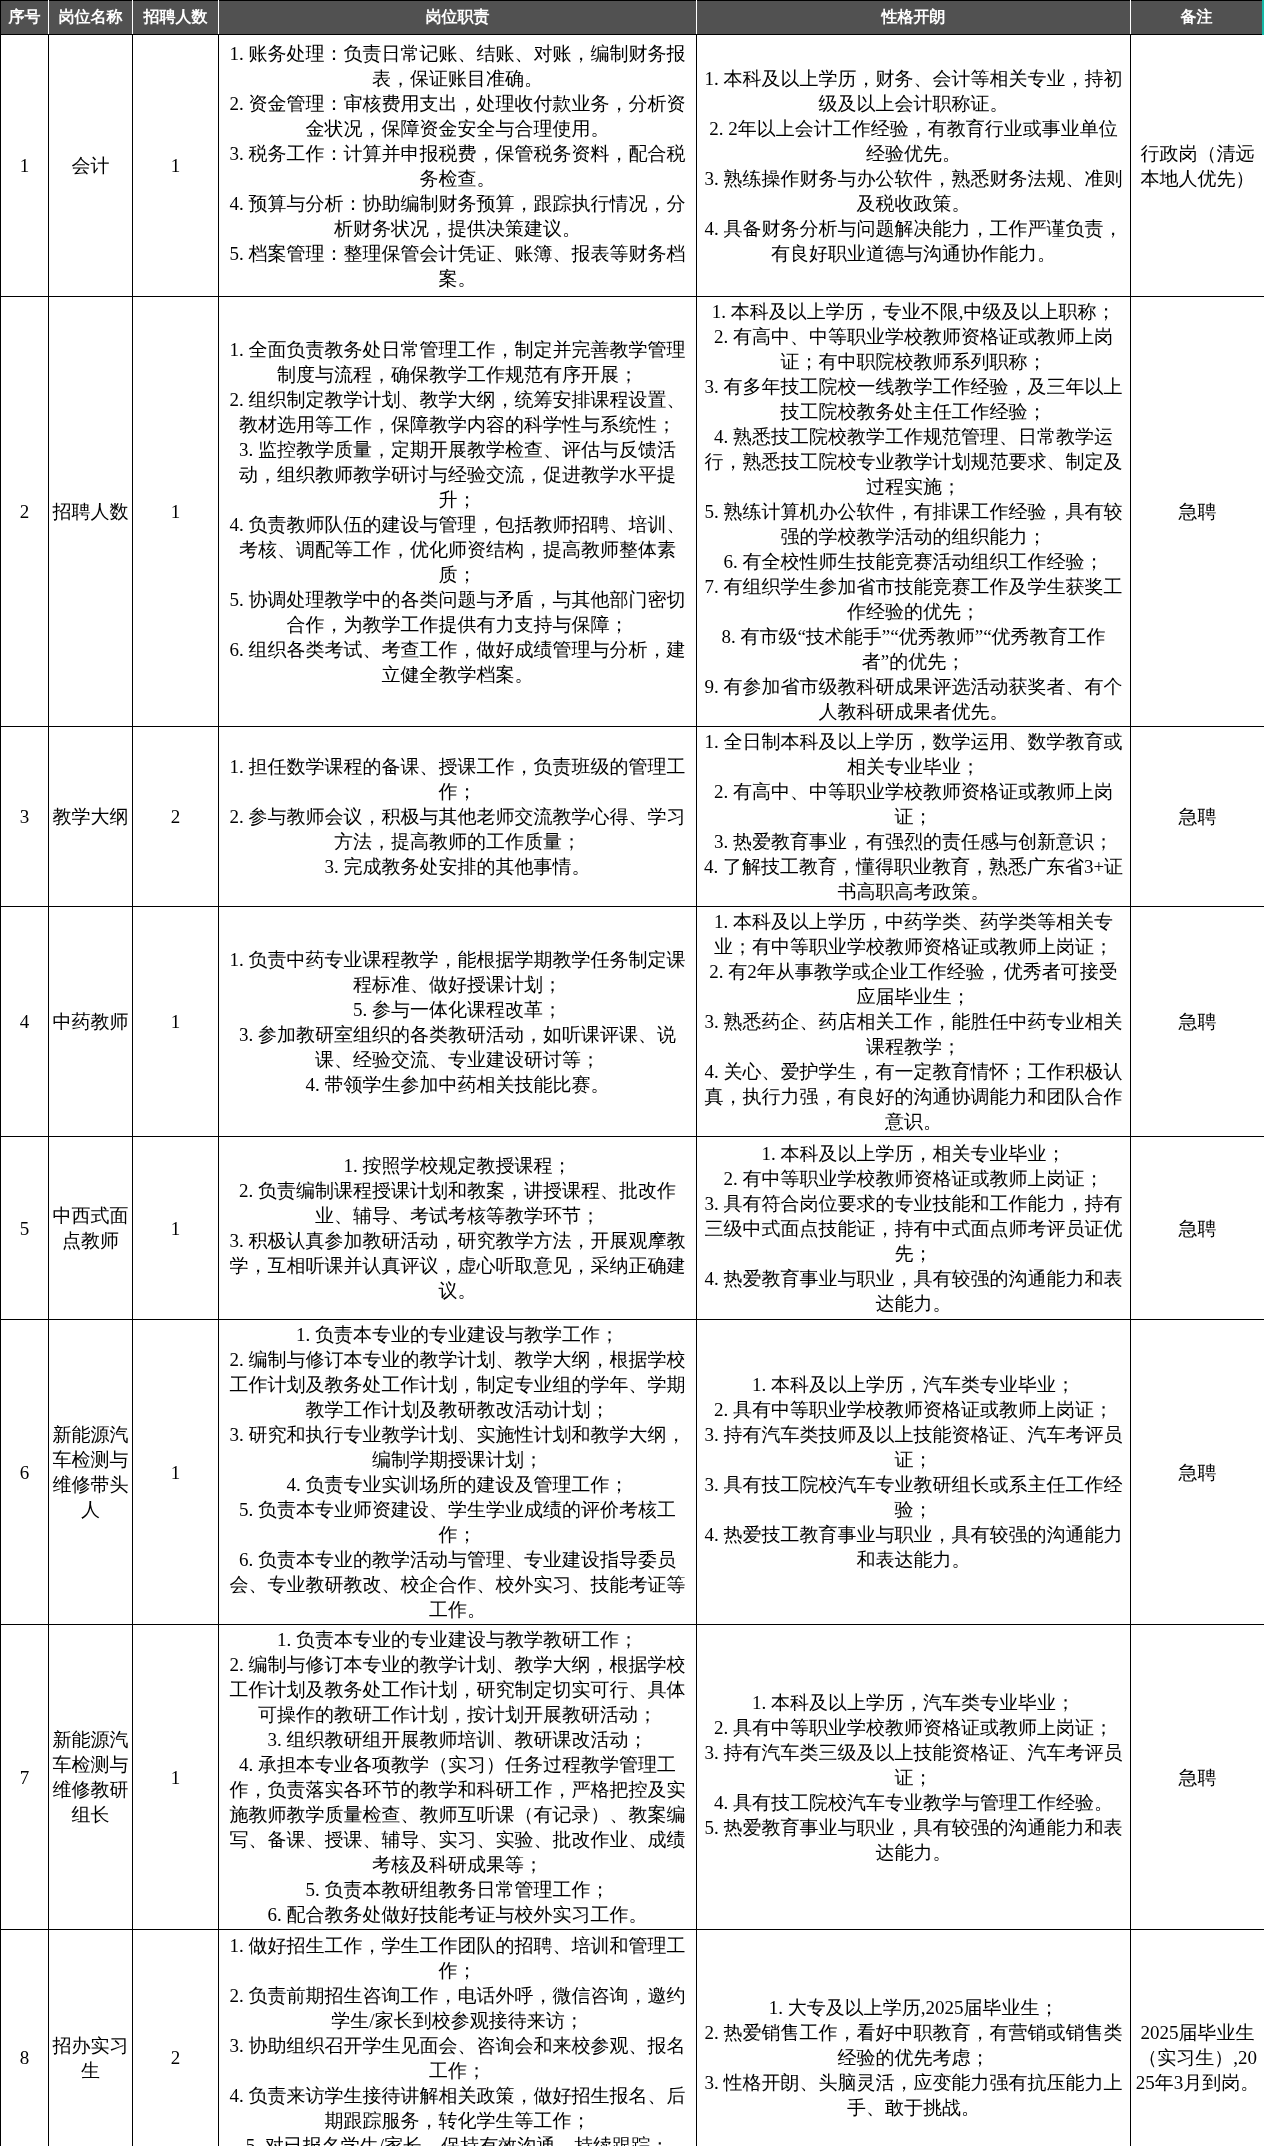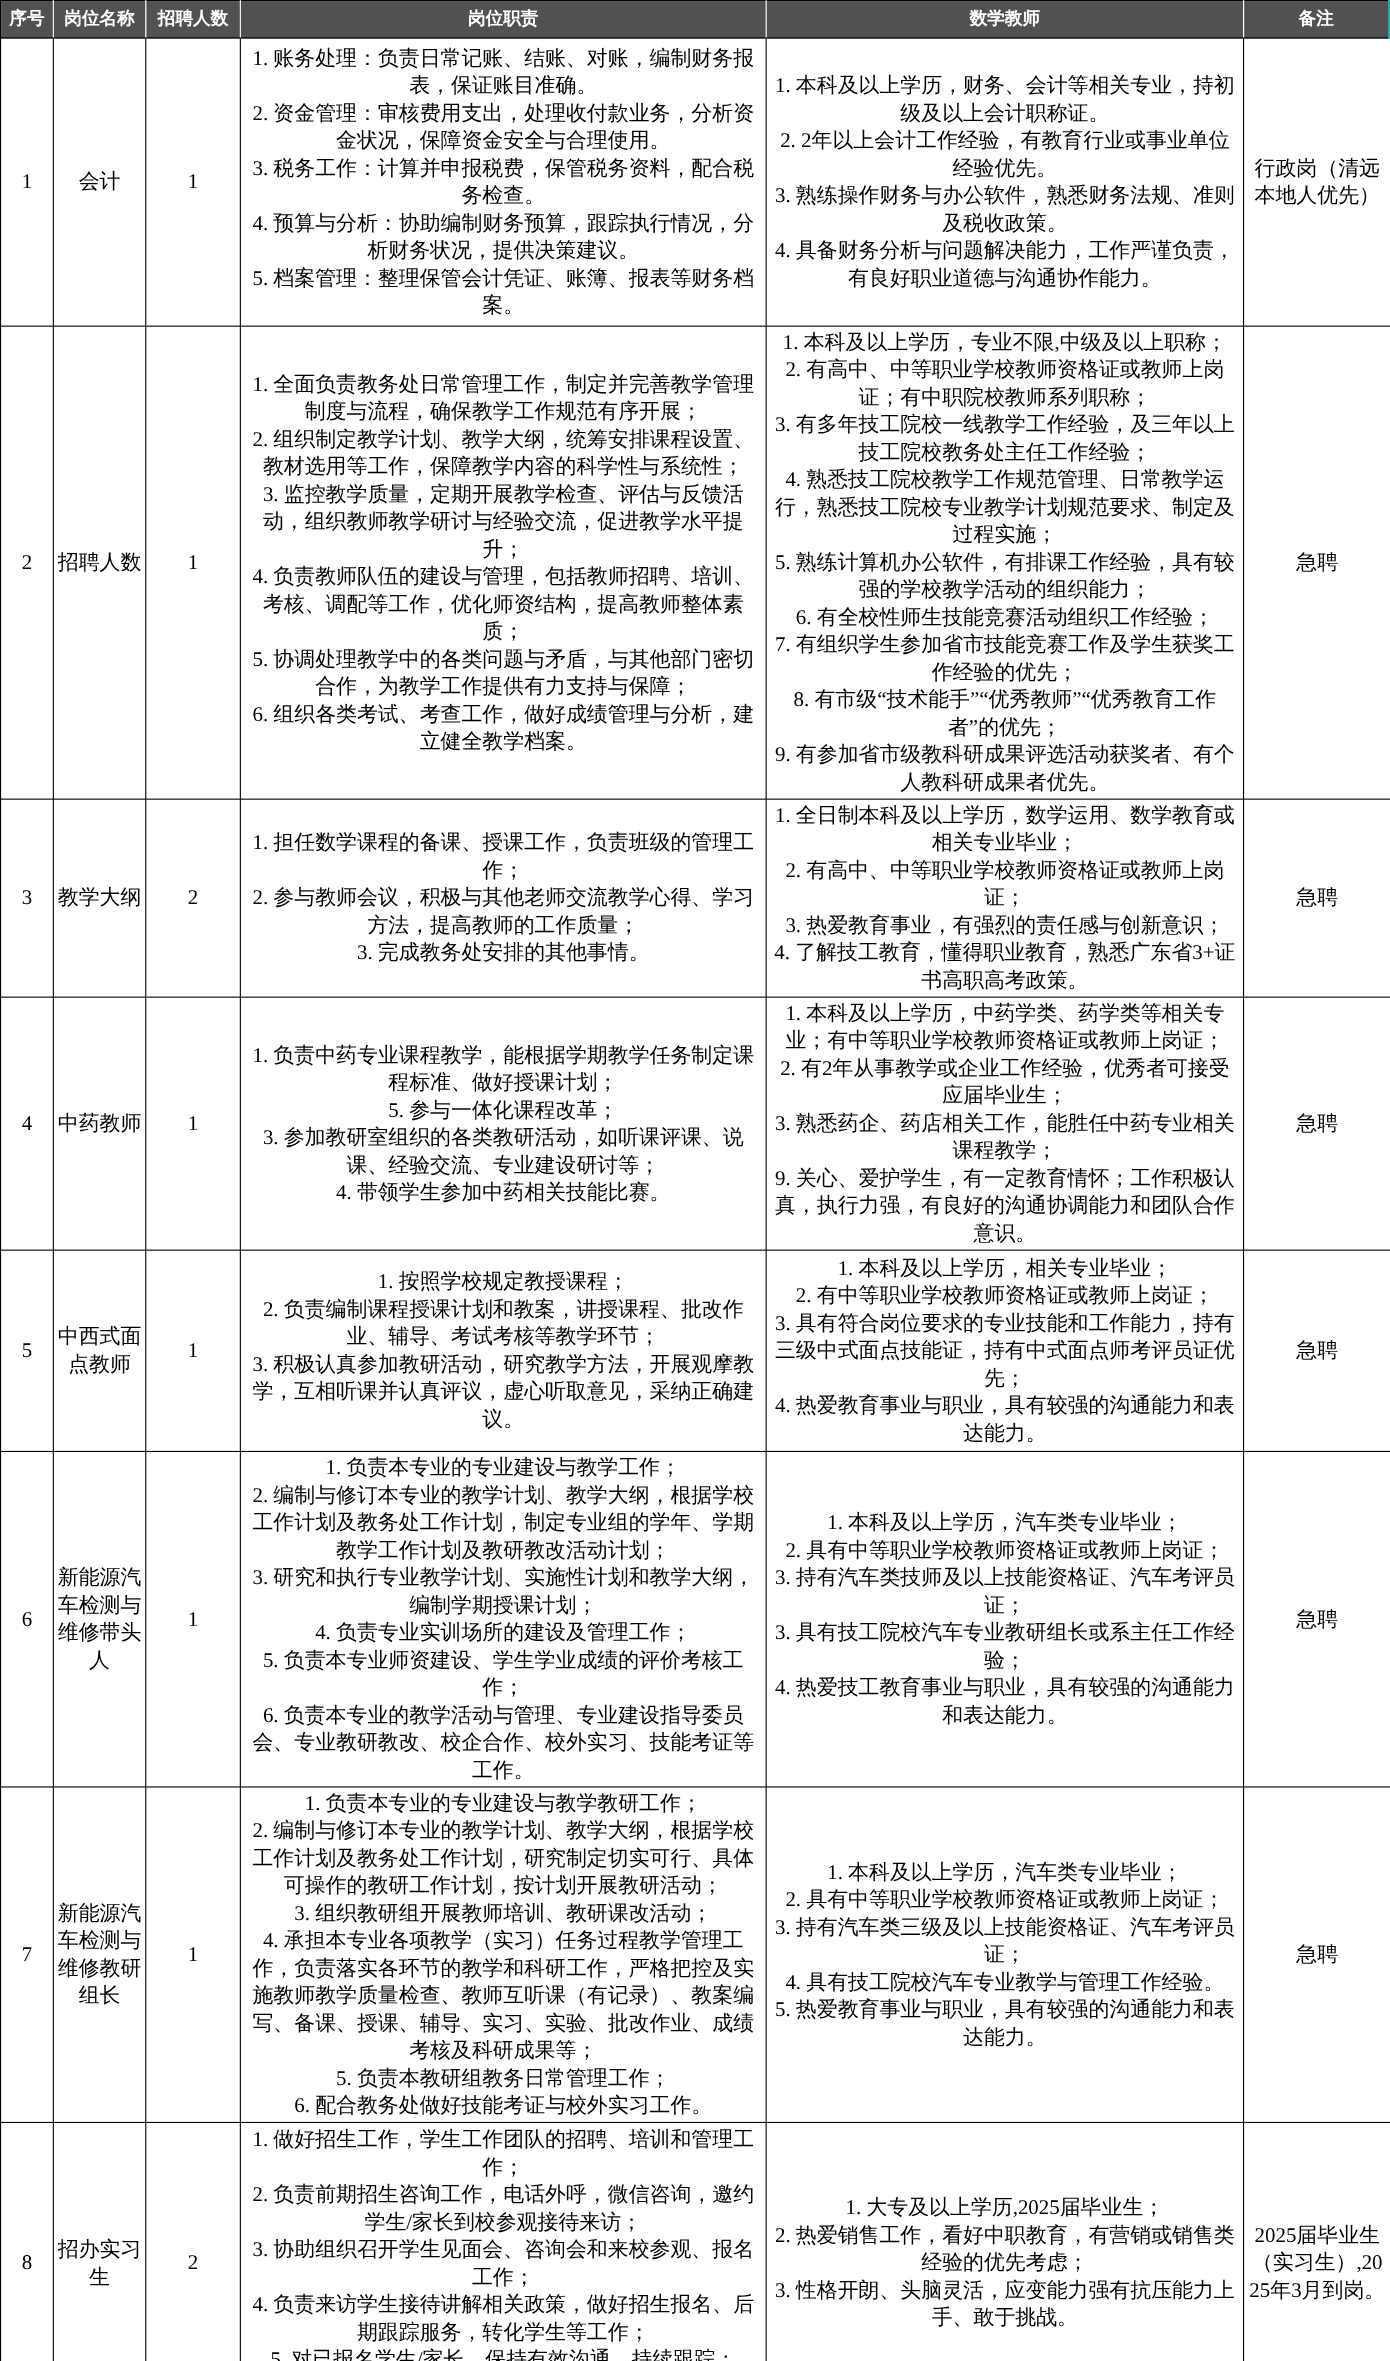--- a/index.html
+++ b/index.html
@@ -77,21 +77,21 @@
     <col class="c-duty">
     <col class="c-req">
     <col class="c-note">
   </colgroup>
   <thead>
     <tr>
       <th>序号</th>
       <th>岗位名称</th>
       <th>招聘人数</th>
       <th>岗位职责</th>
-      <th>数学教师</th>
+      <th>性格开朗</th>
       <th>备注</th>
     </tr>
   </thead>
   <tbody id="rows">
   <tr>
     <td class="cell-no">1</td>
     <td class="cell-title">会计</td>
     <td class="cell-count">1</td>
     <td class="cell-duty">1. 账务处理：负责日常记账、结账、对账，编制财务报表，保证账目准确。
 2. 资金管理：审核费用支出，处理收付款业务，分析资金状况，保障资金安全与合理使用。
@@ -145,21 +145,21 @@
     <td class="cell-no">4</td>
     <td class="cell-title">中药教师</td>
     <td class="cell-count">1</td>
     <td class="cell-duty">1. 负责中药专业课程教学，能根据学期教学任务制定课程标准、做好授课计划；
 5. 参与一体化课程改革；
 3. 参加教研室组织的各类教研活动，如听课评课、说课、经验交流、专业建设研讨等；
 4. 带领学生参加中药相关技能比赛。</td>
     <td class="cell-req">1. 本科及以上学历，中药学类、药学类等相关专业；有中等职业学校教师资格证或教师上岗证；
 2. 有2年从事教学或企业工作经验，优秀者可接受应届毕业生；
 3. 熟悉药企、药店相关工作，能胜任中药专业相关课程教学；
-9. 关心、爱护学生，有一定教育情怀；工作积极认真，执行力强，有良好的沟通协调能力和团队合作意识。</td>
+4. 关心、爱护学生，有一定教育情怀；工作积极认真，执行力强，有良好的沟通协调能力和团队合作意识。</td>
     <td class="cell-note">急聘</td>
   </tr>
 
   <tr>
     <td class="cell-no">5</td>
     <td class="cell-title">中西式面点教师</td>
     <td class="cell-count">1</td>
     <td class="cell-duty">1. 按照学校规定教授课程；
 2. 负责编制课程授课计划和教案，讲授课程、批改作业、辅导、考试考核等教学环节；
 3. 积极认真参加教研活动，研究教学方法，开展观摩教学，互相听课并认真评议，虚心听取意见，采纳正确建议。</td>

